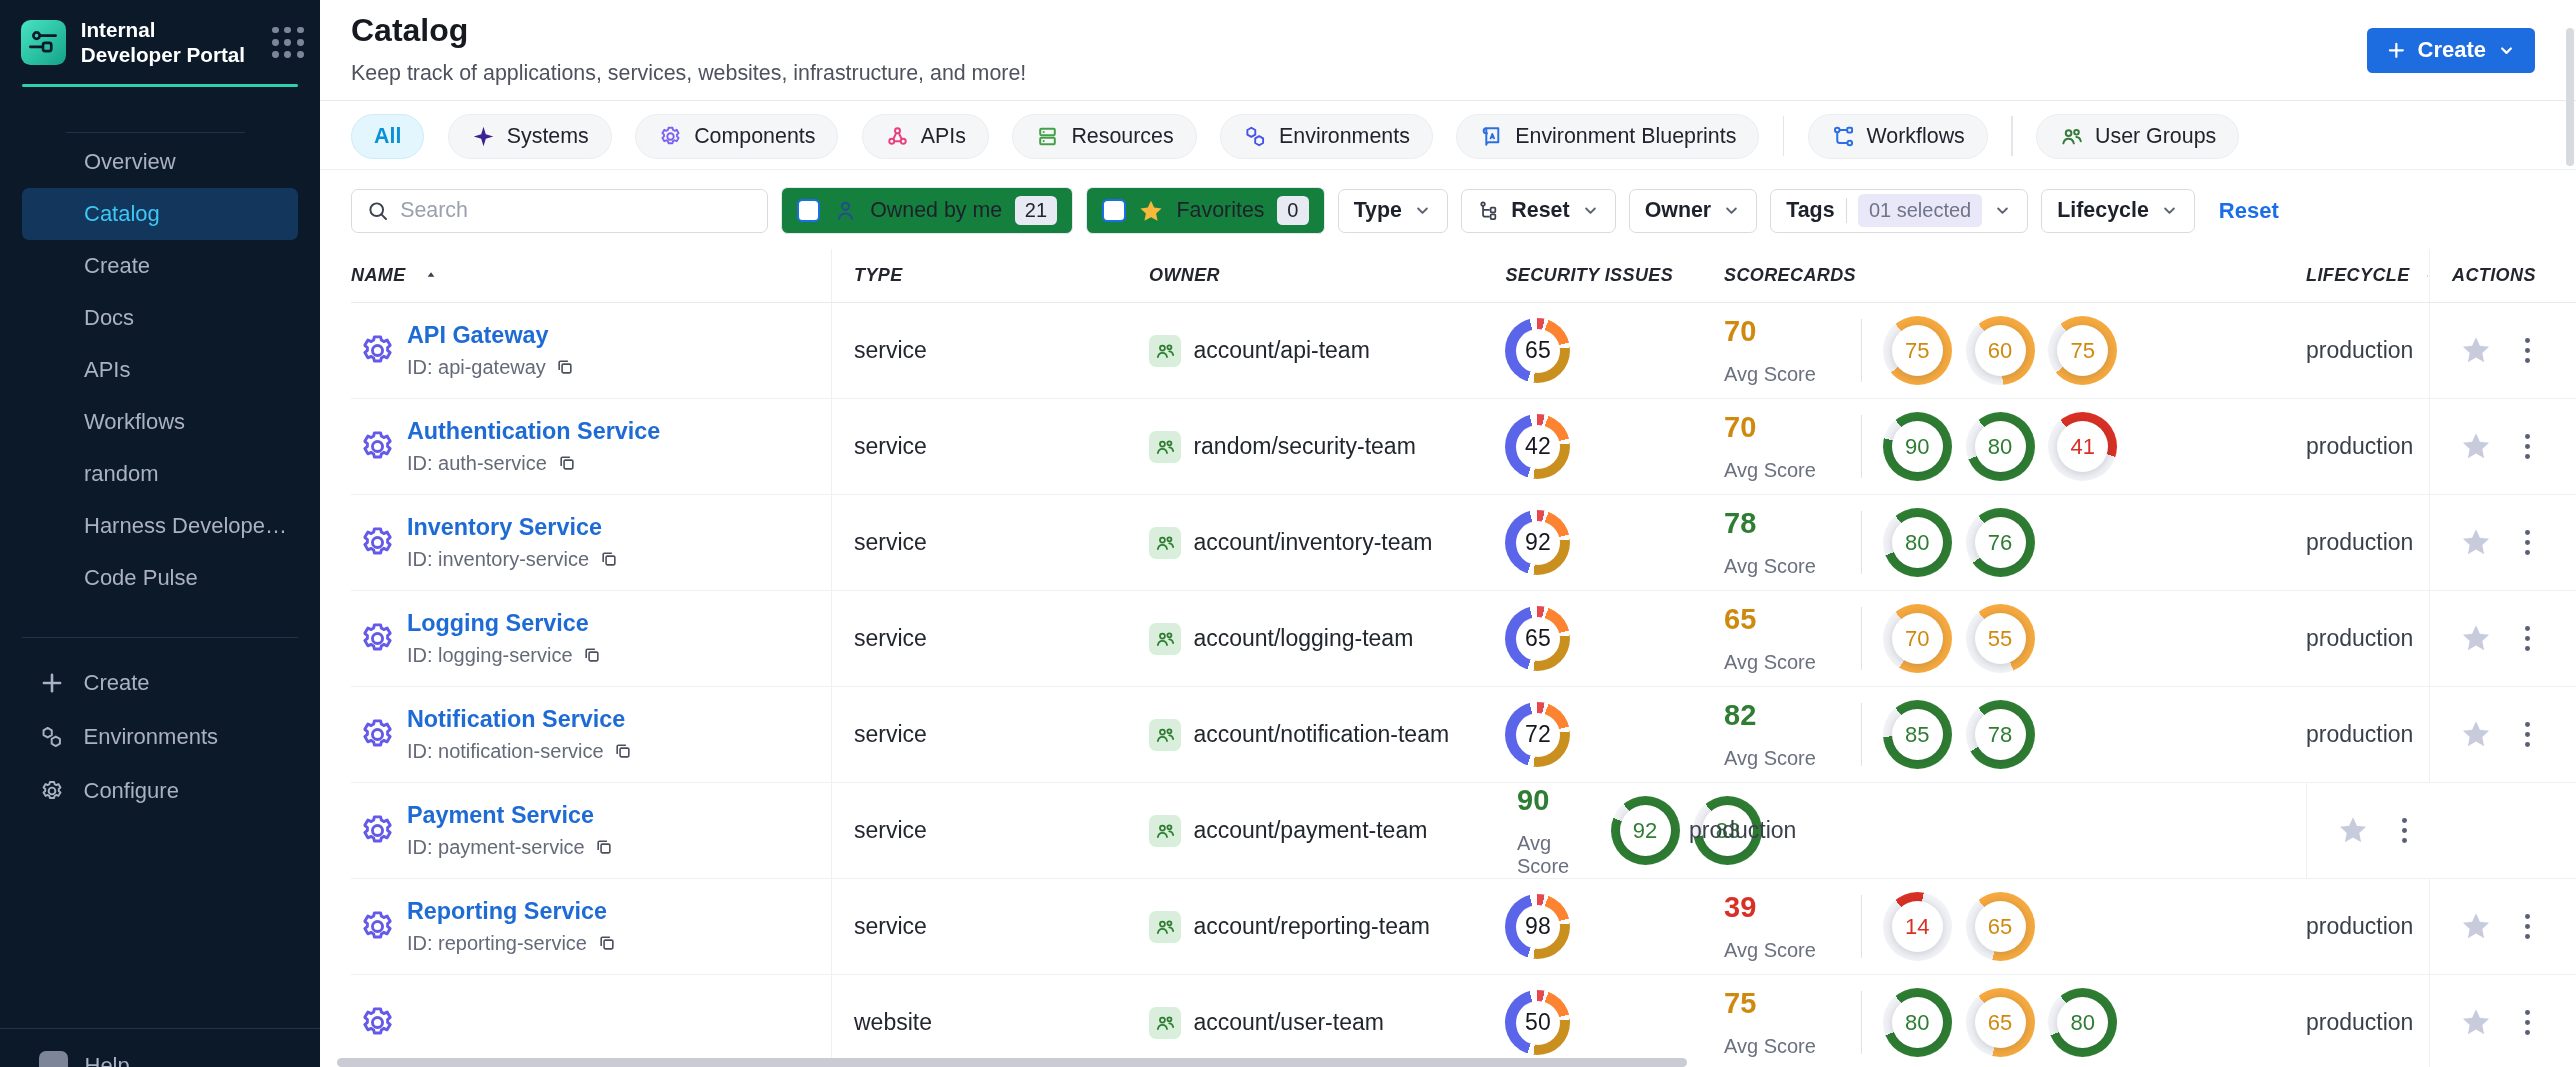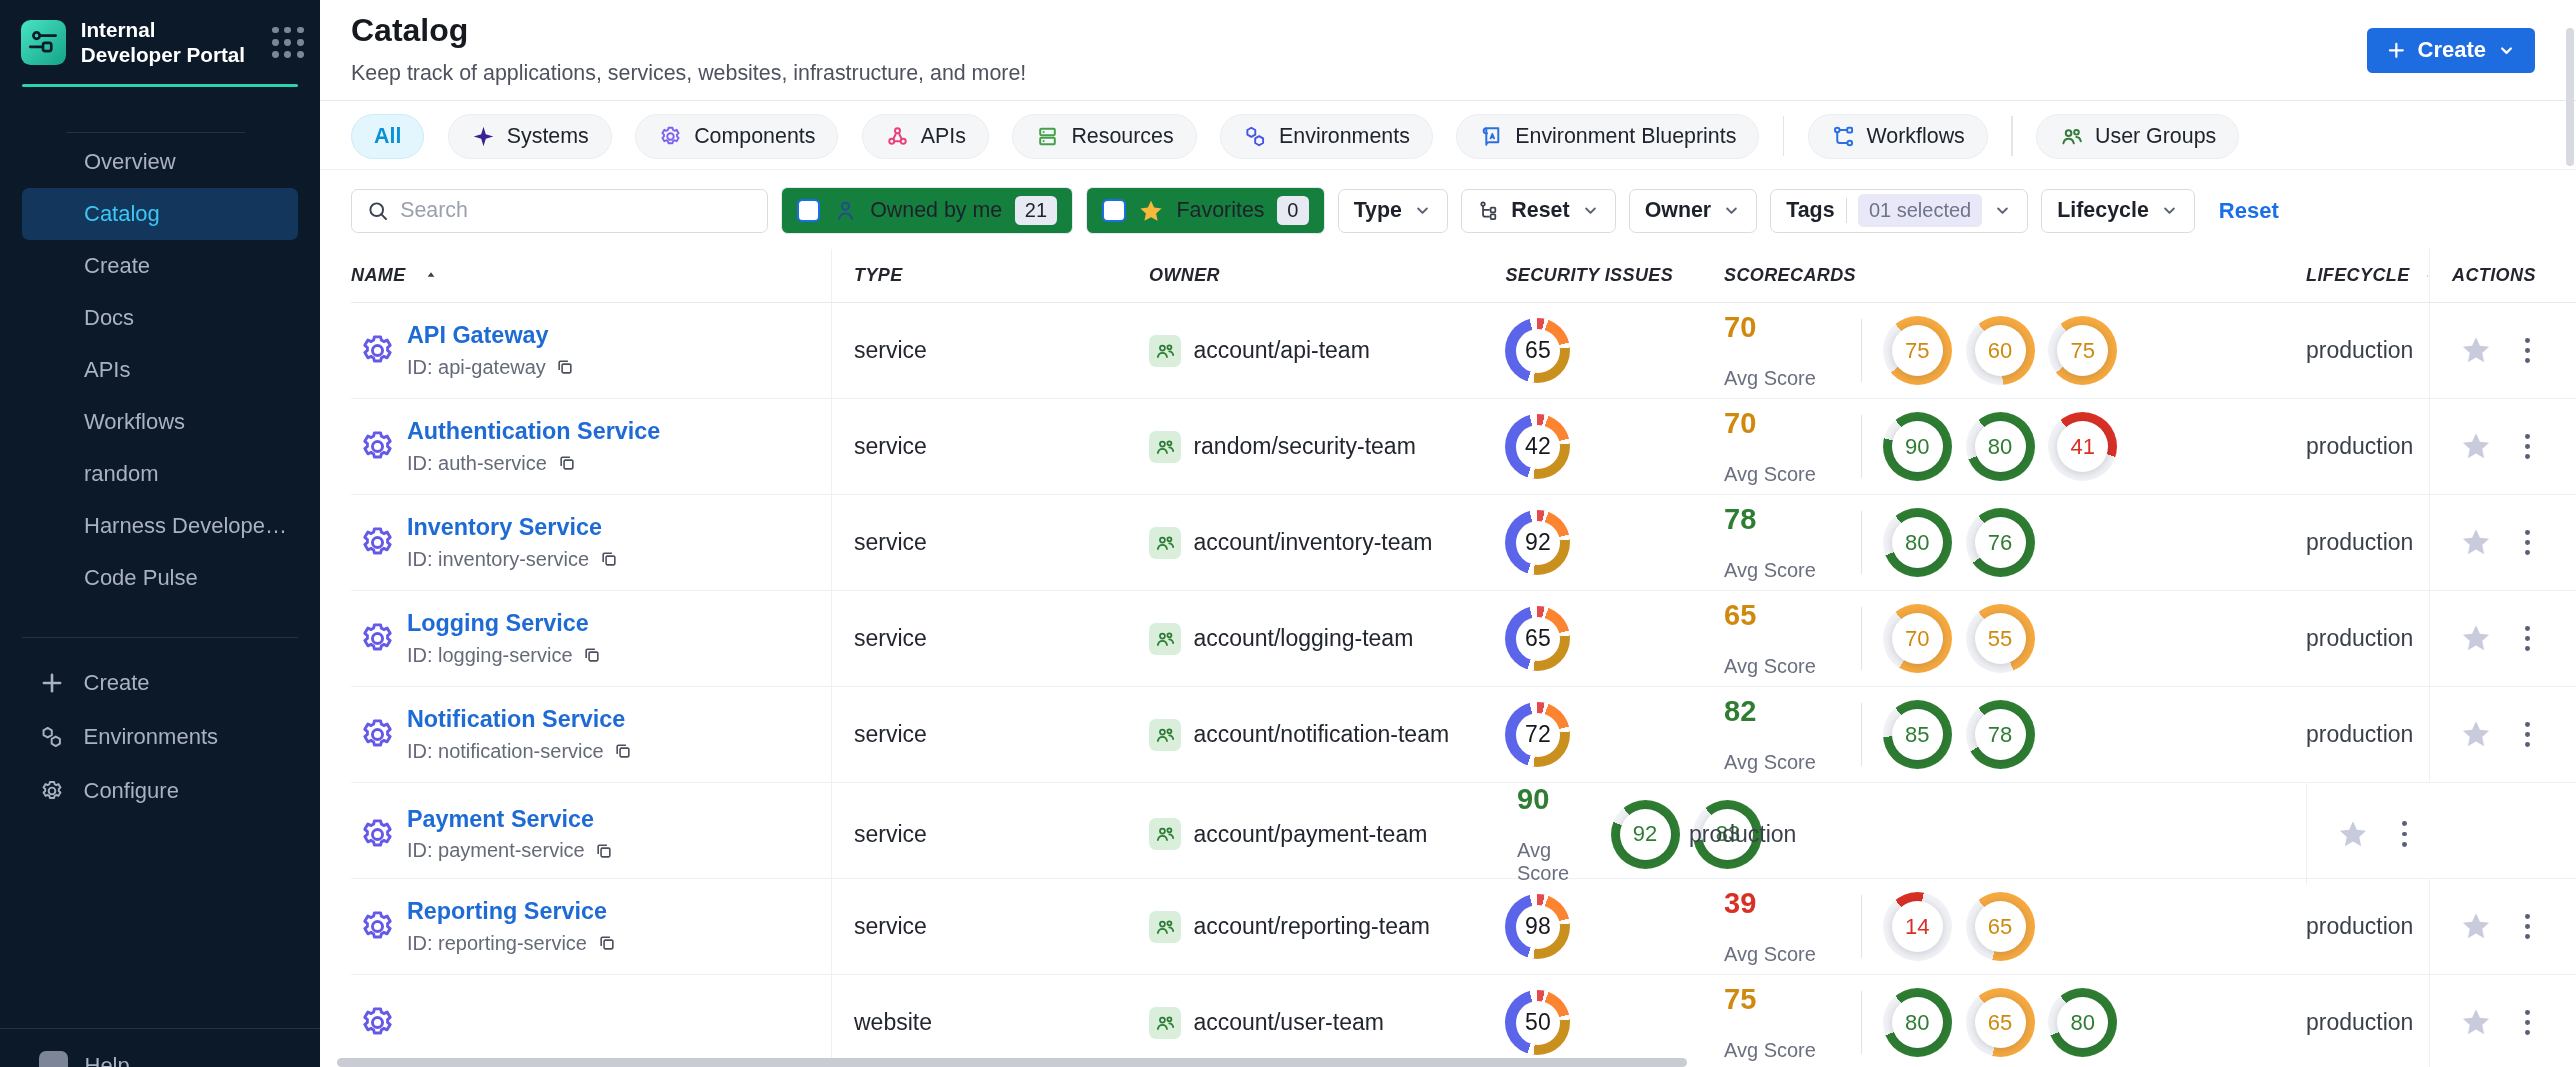--- a/index.html
+++ b/index.html
@@ -96,21 +96,21 @@
     display:flex; align-items:center; justify-content:center; flex:0 0 auto; }
   .owner-icon .icn { width:22px; height:22px; }
   .owner-text { font-size:23px; color:#22262f; }
   .donut { width:65px; height:65px; border-radius:50%; display:flex; align-items:center; justify-content:center;
     background:conic-gradient(from 0deg,#e5484d 0 3.5%,#fff 3.5% 5.5%,#fb8332 5.5% 21%,#fff 21% 23.5%,#c9901f 23.5% 52%,#fff 52% 55%,#5a65ea 55% 96%,#fff 96% 100%); }
   .donut-inner { width:44px; height:44px; border-radius:50%; background:#fff; display:flex; align-items:center;
     justify-content:center; font-size:23px; color:#15181e; }
   .score-wrap { display:flex; align-items:center; gap:20.7px; }
   .avg-block { width:116px; }
   .avg-num { font-size:29px; font-weight:700; }
-  .avg-label { font-size:20px; color:#6a7080; margin-top:23px; }
+  .avg-label { font-size:20px; color:#6a7080; margin-top:15px; }
   .score-vdiv { width:1.4px; height:63px; background:#dfe2e9; }
   .badges { display:flex; gap:13.8px; }
   .badge { width:69px; height:69px; border-radius:50%; display:flex; align-items:center; justify-content:center; }
   .badge-inner { width:51px; height:51px; border-radius:50%; background:#fff; box-shadow:0 1.4px 8.3px rgba(40,44,60,.2);
     display:flex; align-items:center; justify-content:center; font-size:22px; font-weight:500; }
   .c-green { color:#2e7d32; } .c-orange { color:#d0890f; } .c-red { color:#d93025; }
   .lifecycle-text { font-size:23px; color:#3a3f4c; }
   .actions-wrap { display:flex; align-items:center; gap:29px; padding-left:8.3px; }
   .star-btn { width:32px; height:32px; color:#c7cbdc; cursor:pointer; }
   .kebab { display:flex; flex-direction:column; gap:5.5px; cursor:pointer; padding:4.1px; }

